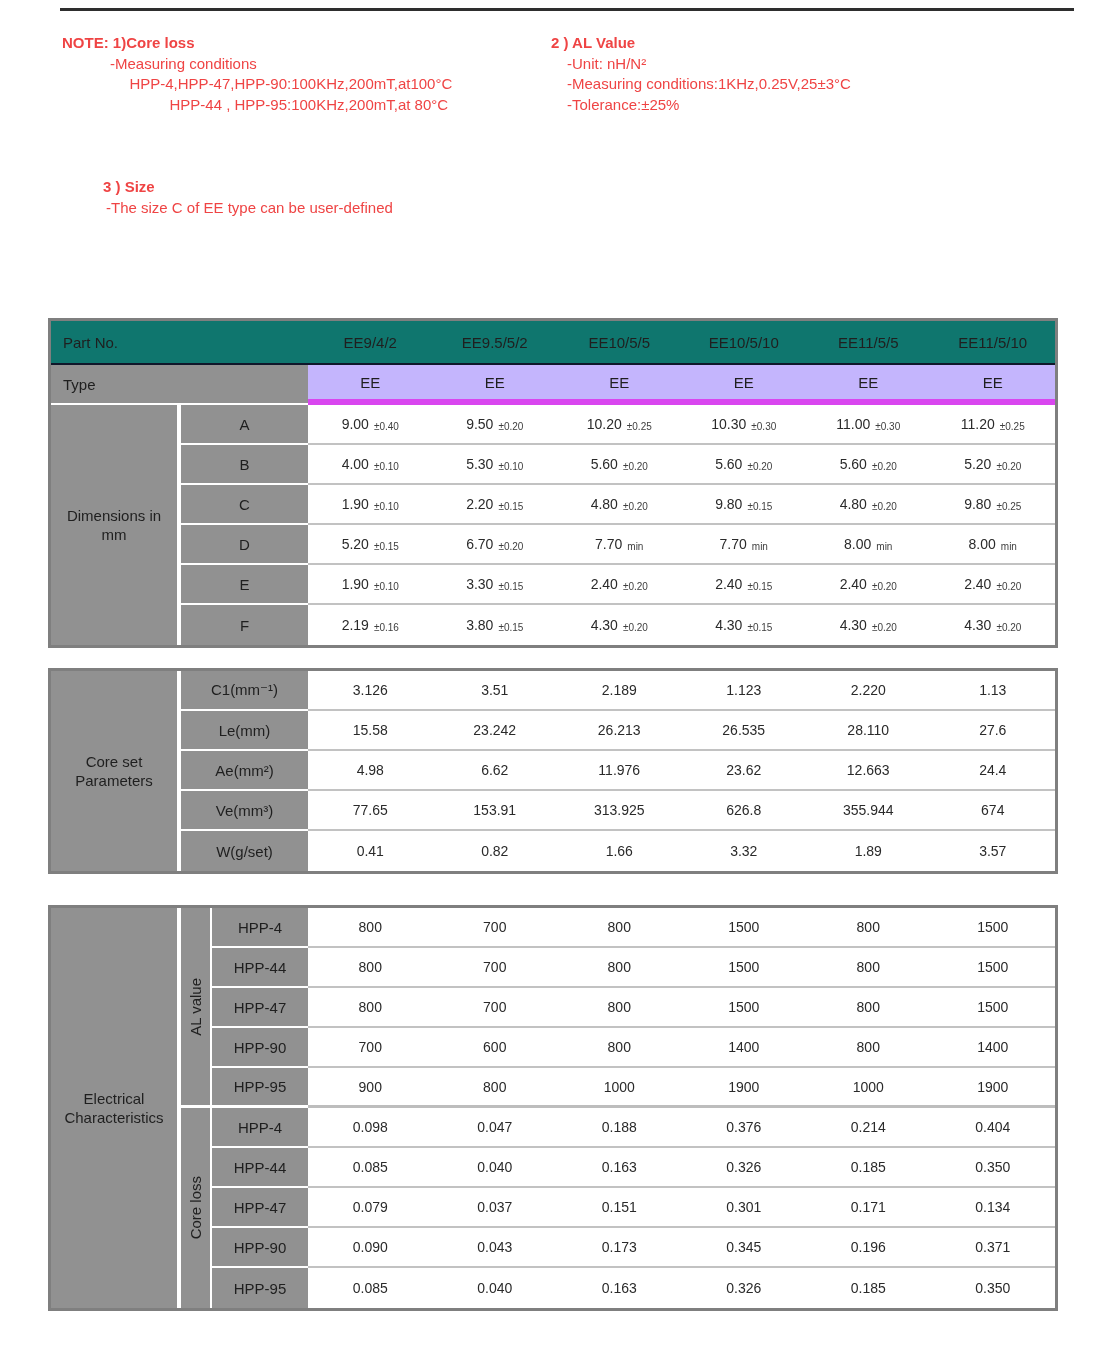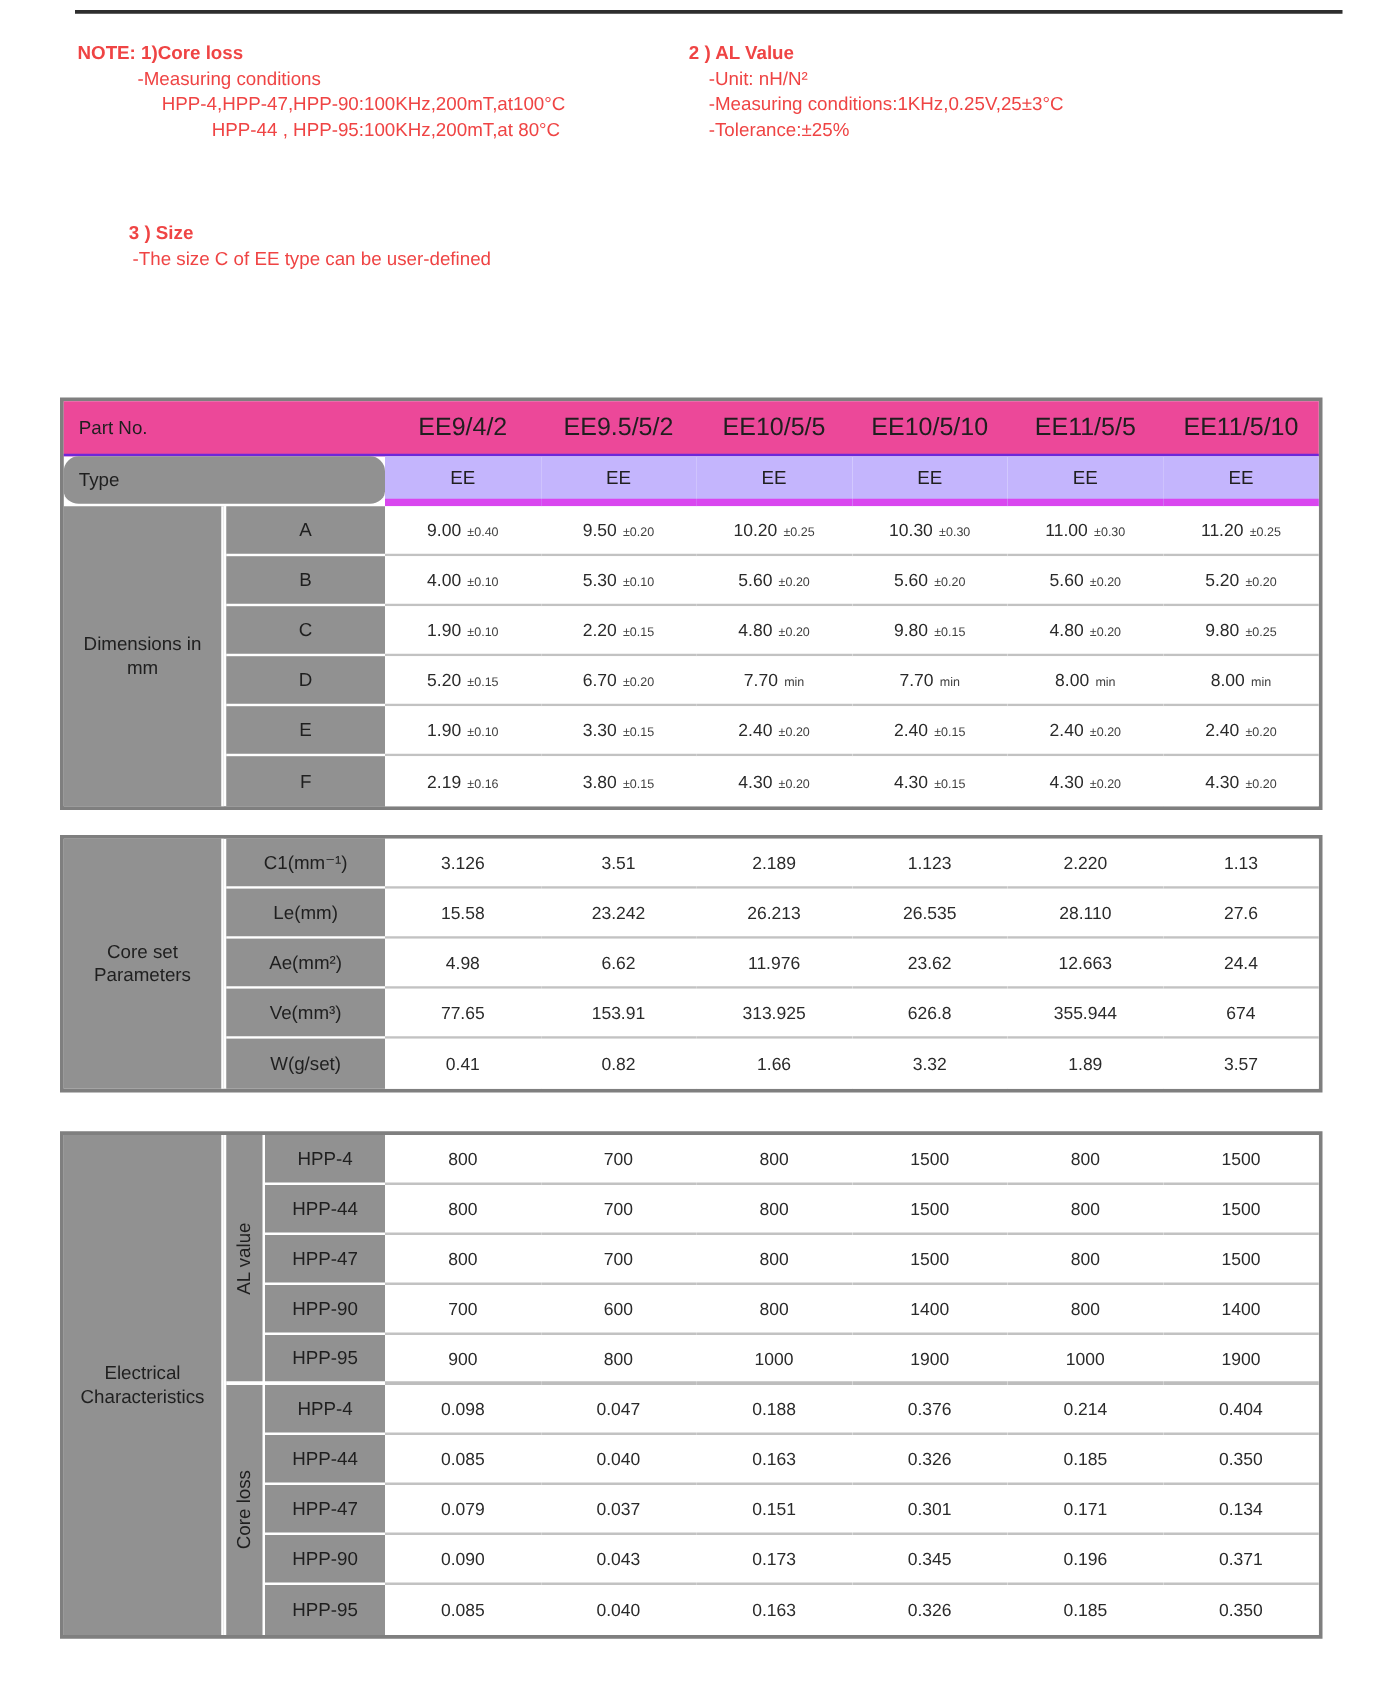--- a/index.html
+++ b/index.html
@@ -28,28 +28,28 @@
   .tbl { position:absolute; left:48px; width:1010px; border:3px solid #7f7f7f; box-sizing:border-box; background:#fff; }
   #t1 { top:318px; }
   #t2 { top:668px; }
   #t3 { top:905px; }
 
   .row { display:flex; height:40px; }
   .cell { box-sizing:border-box; display:flex; align-items:center; justify-content:center; font-size:15px; color:#1f1f1f; }
   .gray { background:#919191; }
 
   
-  .hdr-row { height:42px; background:#ec4899; border-bottom:2px solid #6d28d9; }
+  .hdr-row { height:42px; background:#0f766e; border-bottom:2px solid #0f172a; }
   .label-wide { width:257px; justify-content:flex-start; padding-left:12px; }
   .dcols { flex:1; display:flex; }
   .dcell { flex:1; }
-  .hdr-row .dcell { font-size:20px; }
+  .hdr-row .dcell { font-size:15px; }
 
   
-  .type-row .label-wide { border-bottom:2px solid #ffffff;border-radius:12px; }
+  .type-row .label-wide { border-bottom:2px solid #ffffff; }
   .type-row .dcell { border-bottom:6px solid #d946ef; background:#c4b5fd; }
 
   
   .t-body { position:relative; }
   .group-cell {
     position:absolute; left:0; top:0; bottom:0; width:128px;
     background:#919191; border-right:2px solid #ffffff; box-sizing:border-box;
     display:flex; align-items:center; justify-content:center;
     text-align:center; font-size:15px; line-height:19px; color:#1f1f1f; padding:14px 8px;
   }

